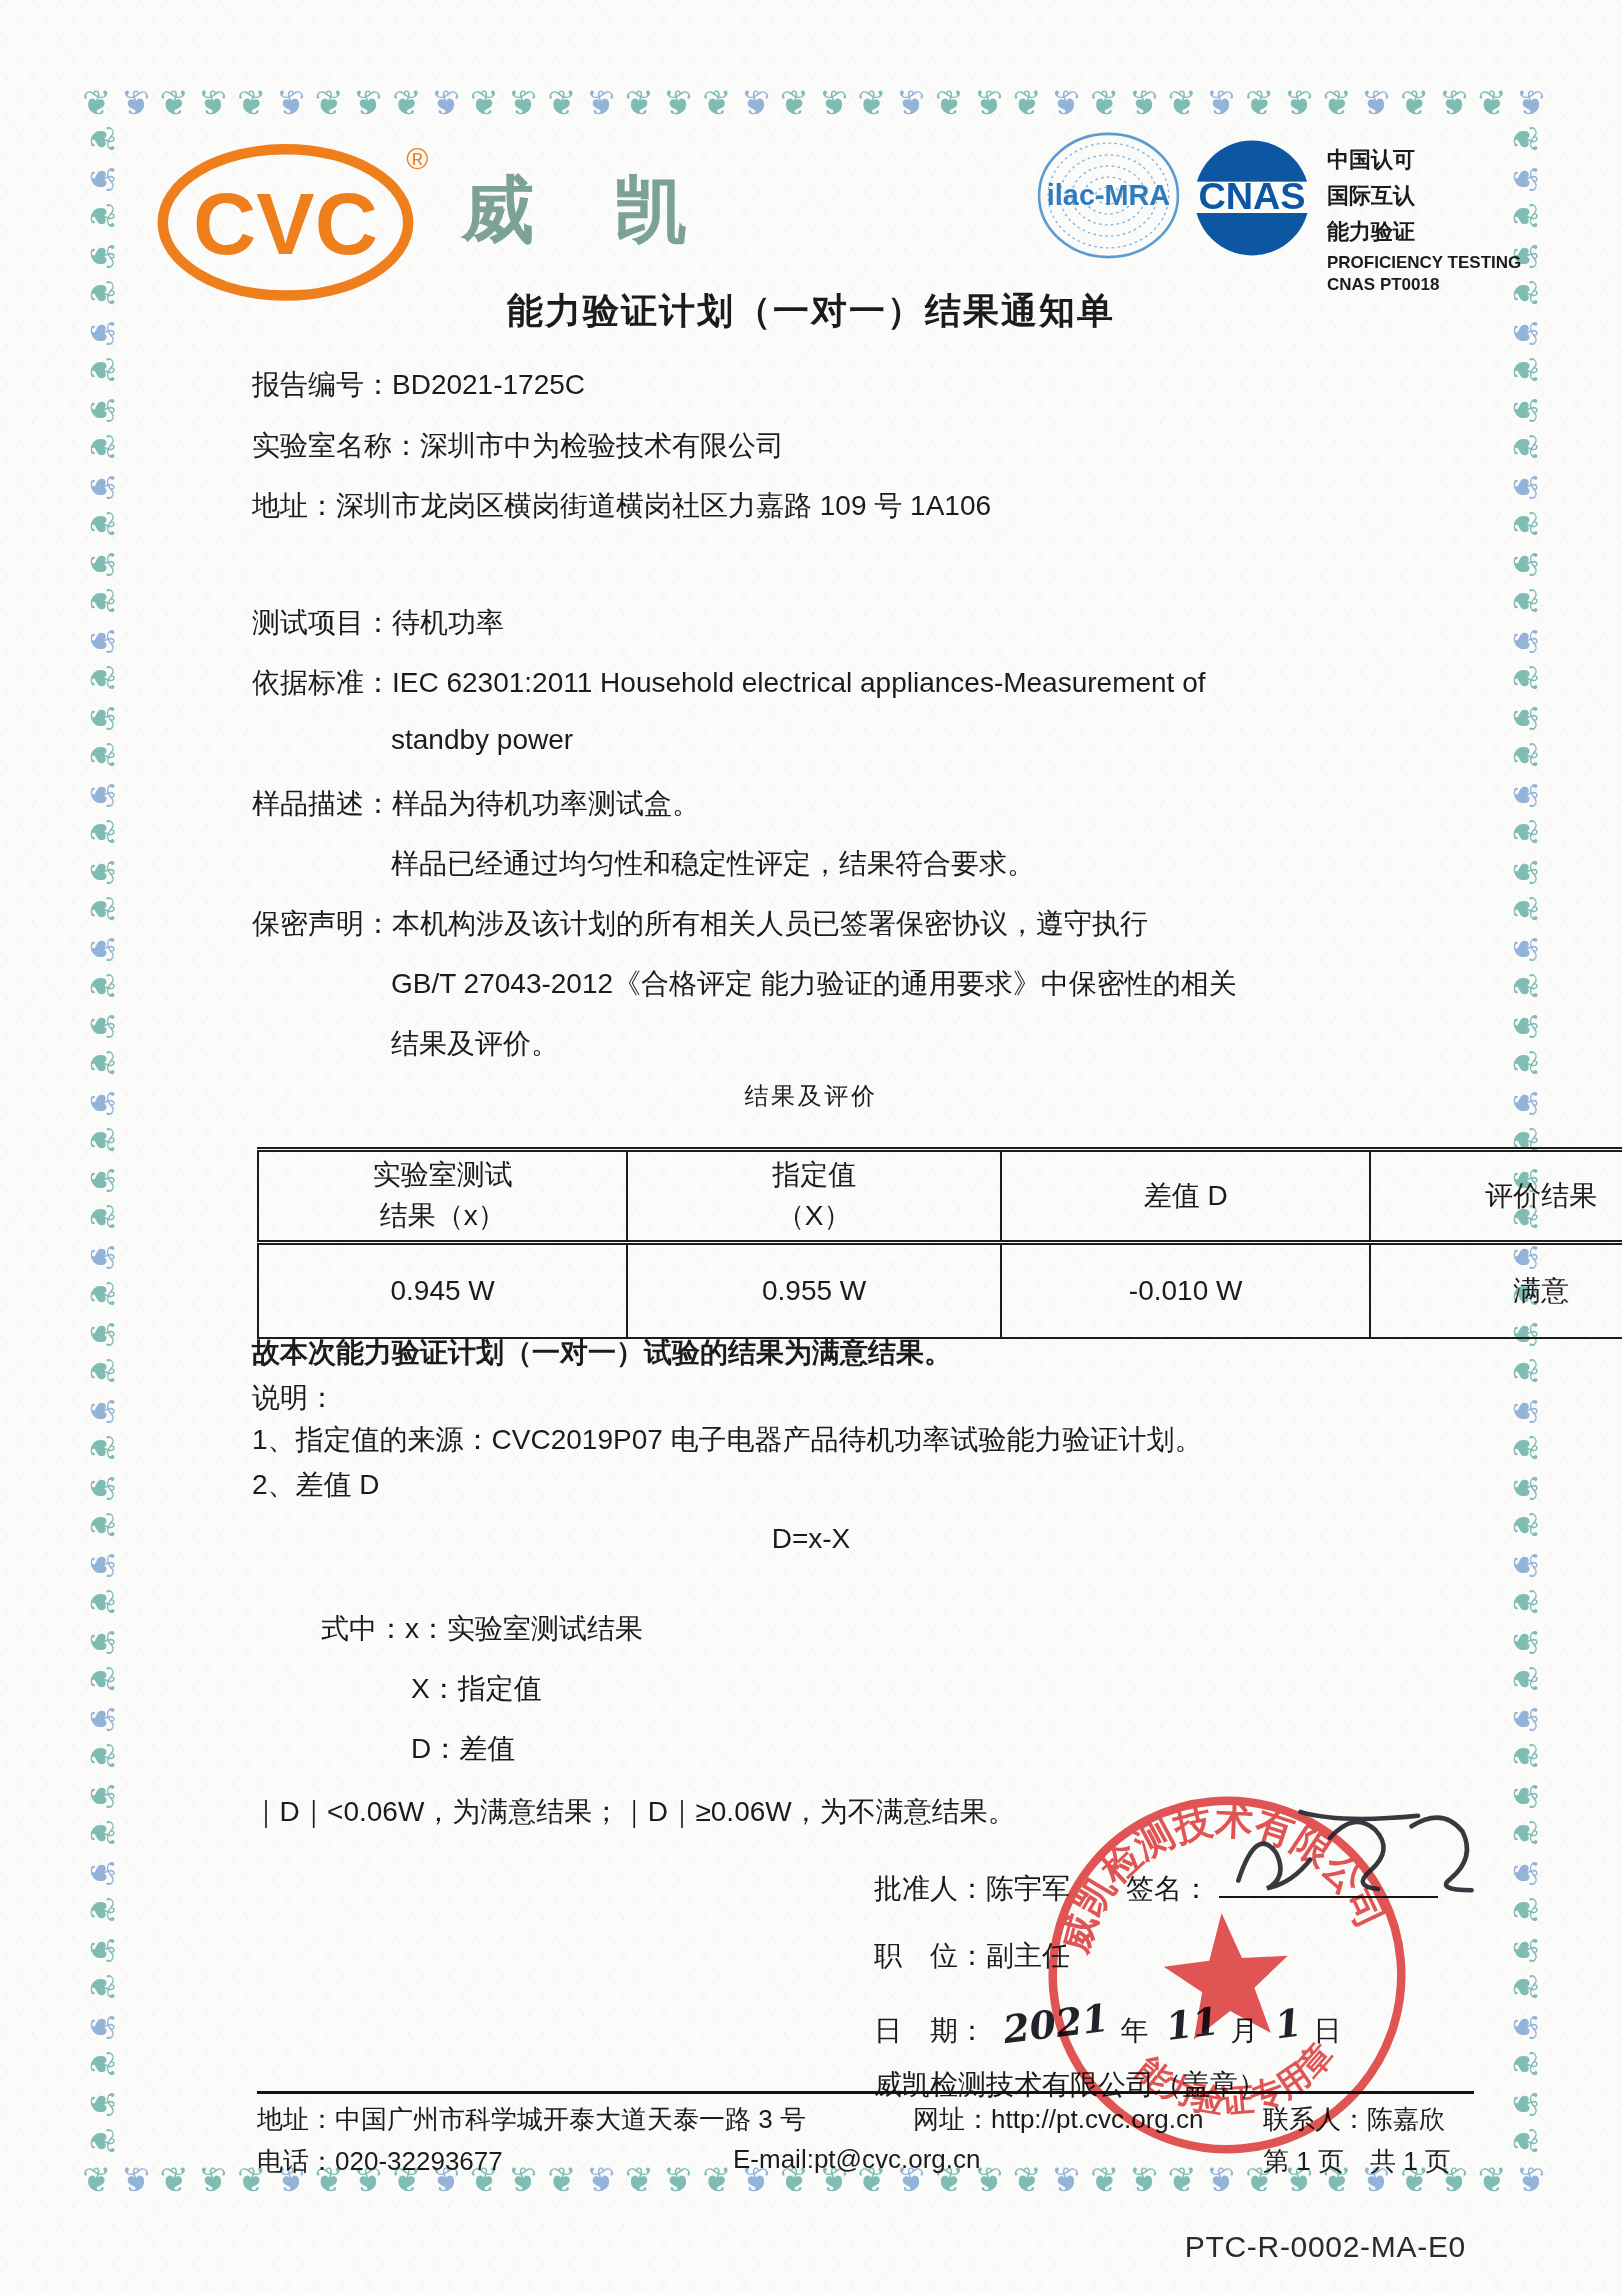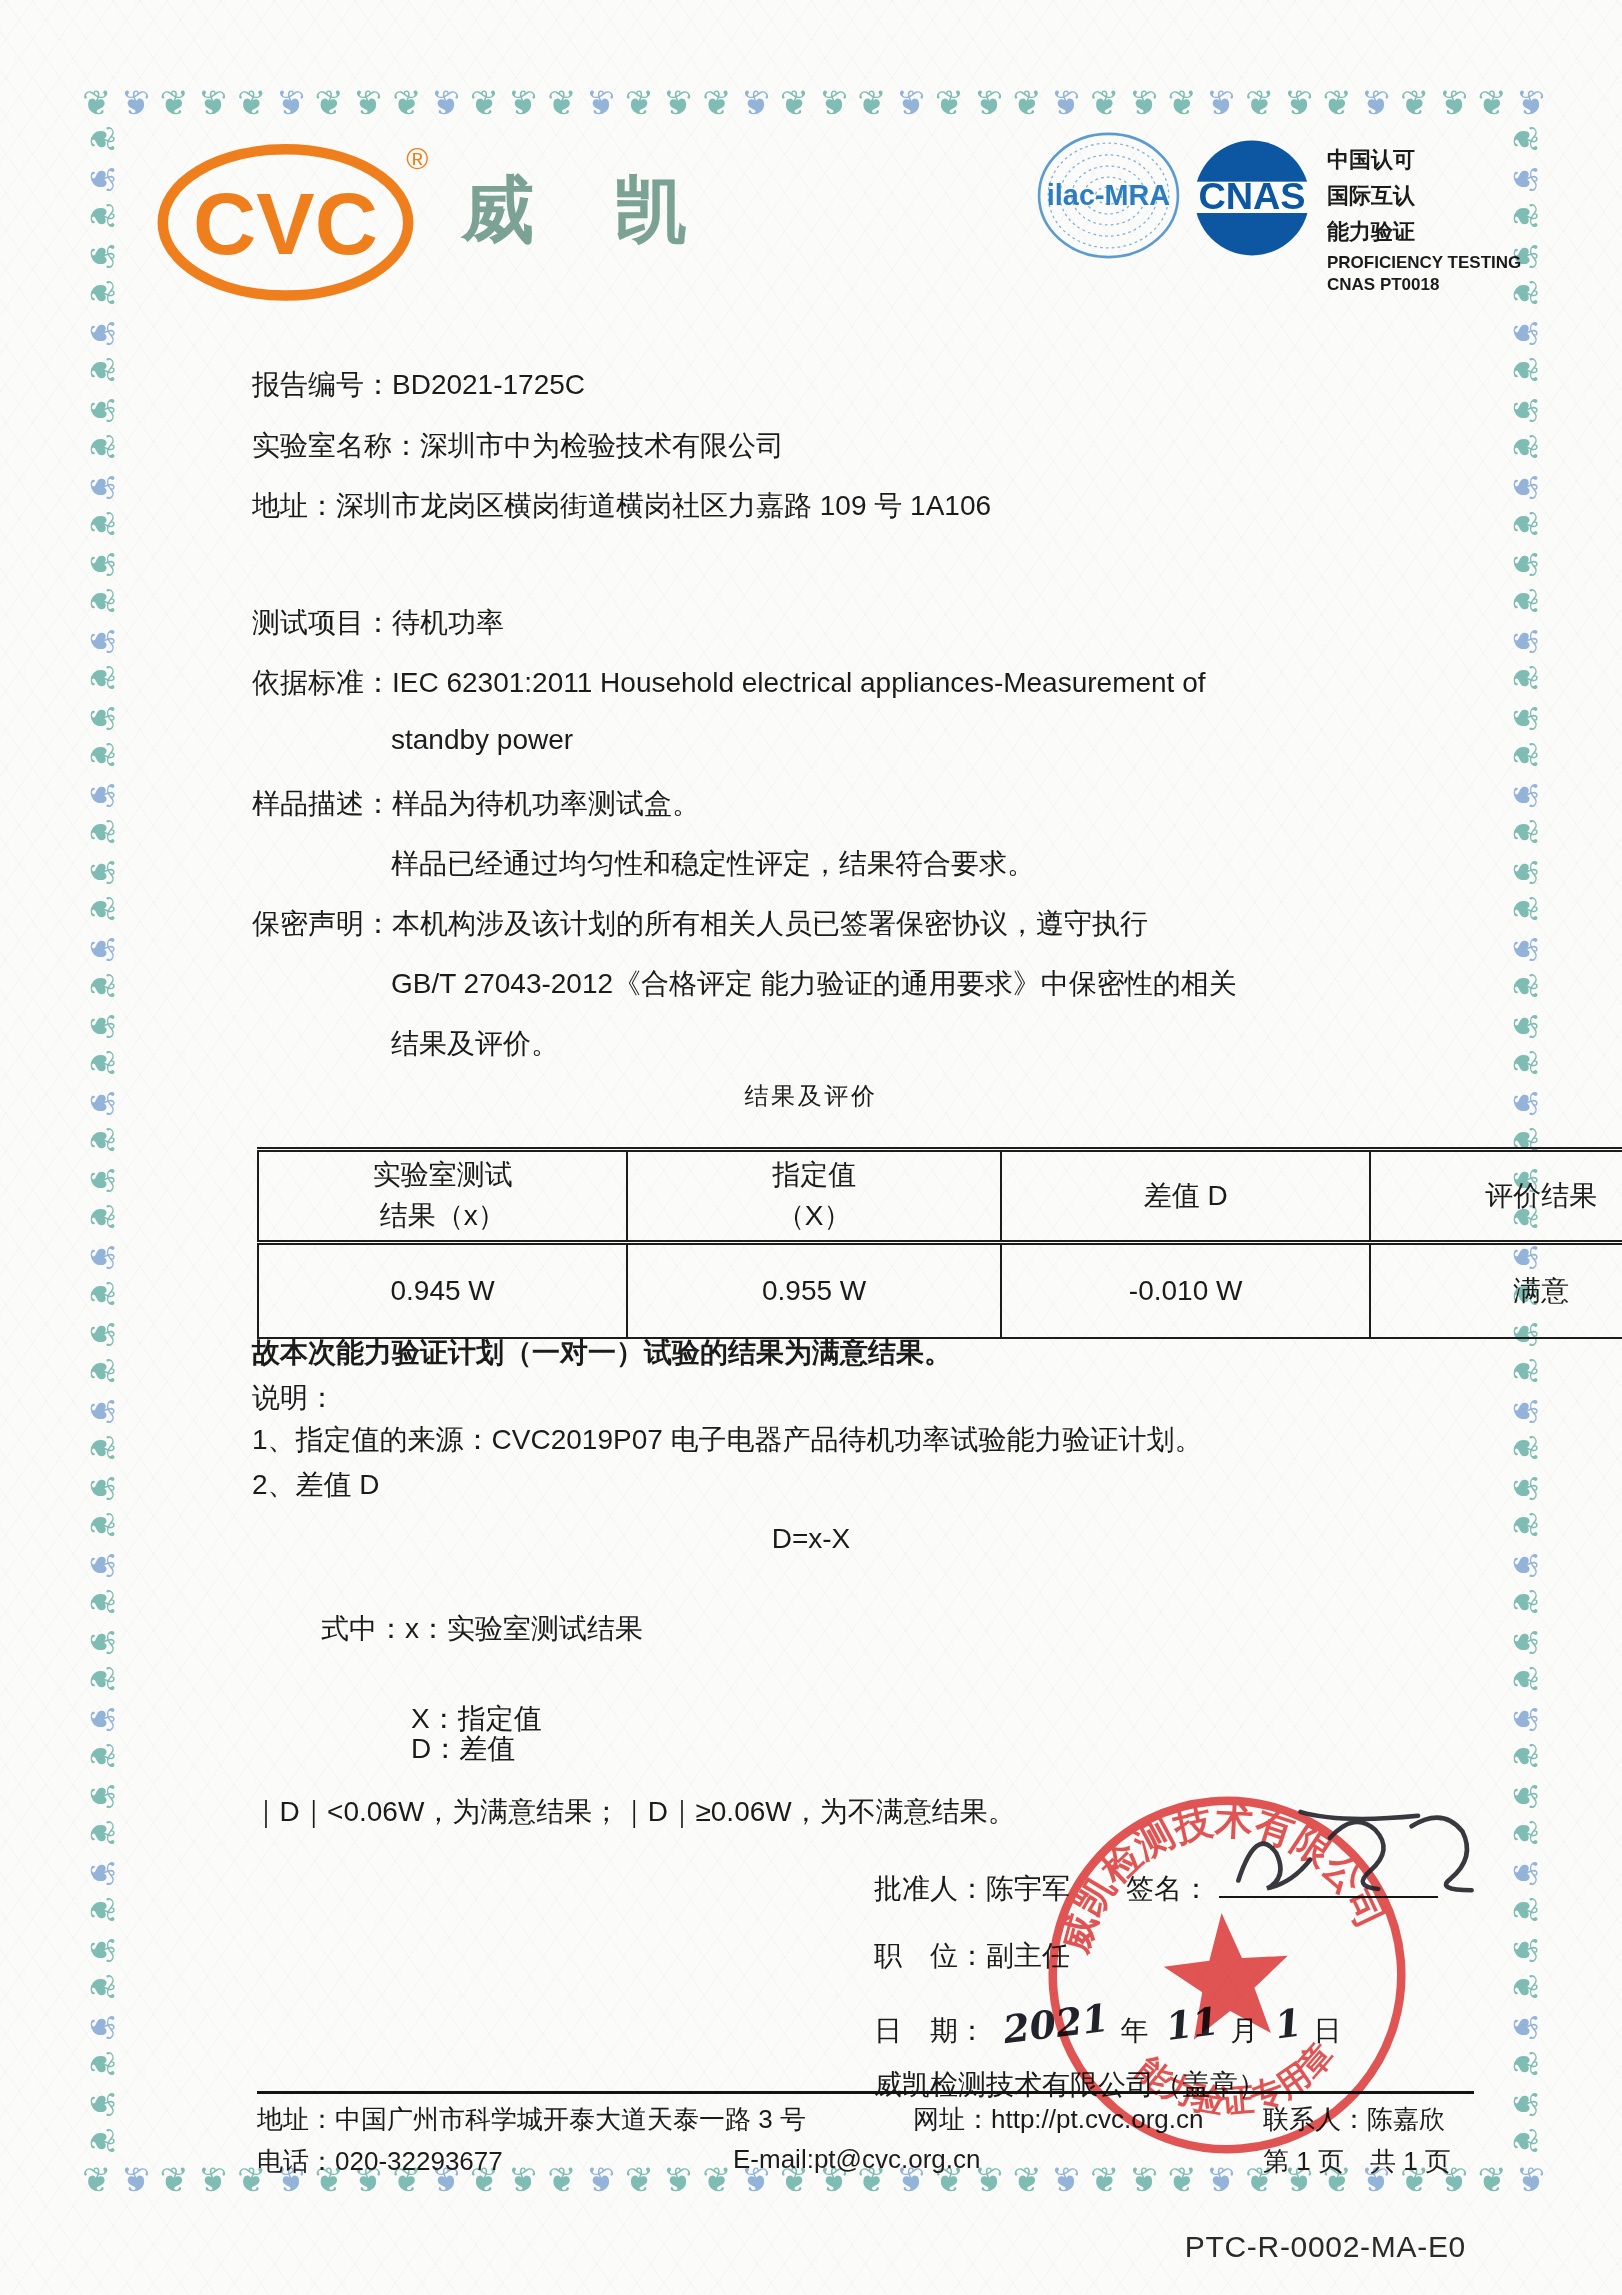--- a/index.html
+++ b/index.html
@@ -280,20 +280,21 @@
   </svg>
 
   <div class="accr">
     <div class="cn">中国认可</div>
     <div class="cn">国际互认</div>
     <div class="cn">能力验证</div>
     <div class="en">PROFICIENCY TESTING</div>
     <div class="en">CNAS PT0018</div>
   </div>
 
+  <div class="title">能力验证计划（一对一）结果通知单</div>
 
   <div class="line" style="left:252px;top:366px;">
     <span>报告编号：</span><span>BD2021-1725C</span>
   </div>
   <div class="line" style="left:252px;top:427px;">
     <span>实验室名称：</span><span>深圳市中为检验技术有限公司</span>
   </div>
   <div class="line" style="left:252px;top:487px;">
     <span>地址：</span><span>深圳市龙岗区横岗街道横岗社区力嘉路 109 号 1A106</span>
   </div>
@@ -352,21 +353,21 @@
   </table>
 
   <div class="line bold" style="left:252px;top:1334px;">故本次能力验证计划（一对一）试验的结果为满意结果。</div>
   <div class="line" style="left:252px;top:1379px;">说明：</div>
   <div class="line" style="left:252px;top:1421px;">1、指定值的来源：CVC2019P07 电子电器产品待机功率试验能力验证计划。</div>
   <div class="line" style="left:252px;top:1466px;">2、差值 D</div>
   <div class="line" style="left:124px;top:1523px;width:1374px;text-align:center;">D=x-X</div>
   <div class="line" style="left:321px;top:1610px;">
     <span>式中：</span><span>x：实验室测试结果</span>
   </div>
-  <div class="line" style="left:411px;top:1670px;margin-top:30px;">X：指定值</div>
+  <div class="line" style="left:411px;top:1670px;">X：指定值</div>
   <div class="line" style="left:411px;top:1730px;">D：差值</div>
   <div class="line" style="left:252px;top:1793px;">｜D｜&lt;0.06W，为满意结果；｜D｜≥0.06W，为不满意结果。</div>
 
   <div class="line" style="left:874px;top:1870px;">
     <span>批准人：</span><span>陈宇军</span><span class="gap"></span><span>签名：</span><span class="sign-underline"></span>
   </div>
   <div class="line" style="left:874px;top:1937px;">
     <span>职　位：</span><span>副主任</span>
   </div>
   <div class="line" style="left:874px;top:2004px;">

